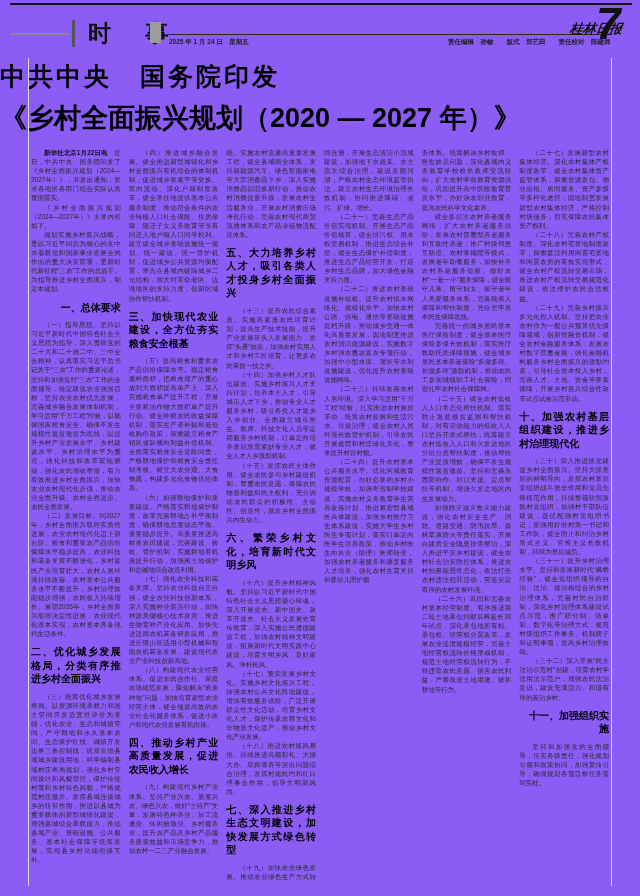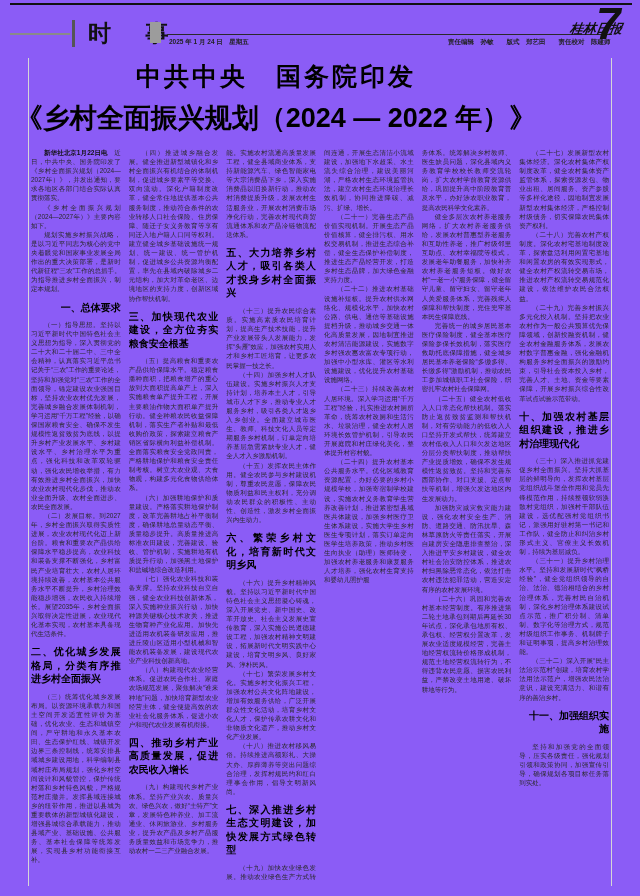--- a/index.html
+++ b/index.html
@@ -23,21 +23,21 @@
   .paper-logo{
     position:absolute;top:20px;left:570px;font-size:13px;font-weight:900;
     font-style:italic;transform:skewX(-8deg);color:#111;white-space:nowrap;
     font-family:"Liberation Serif",serif;
   }
   .page-num{
     position:absolute;top:2px;left:596px;font-size:44px;font-weight:900;
     font-style:italic;color:#111;line-height:1;
   }
   
-  .headline{position:absolute;top:60px;left:0;width:552px;text-align:center;margin:0;}
+  .headline{position:absolute;top:60px;left:0;width:552px;text-align:left;margin:0;}
   .headline .l1{display:block;font-size:25px;font-weight:900;letter-spacing:3px;color:#000;}
   .headline .l2{display:block;font-size:27px;font-weight:900;letter-spacing:0px;margin-top:7px;color:#000;}
   
   .rail-left{position:absolute;top:58px;bottom:10px;left:28px;width:1px;background:#d6d6d6;}
   .rail-right{position:absolute;top:58px;bottom:10px;left:611px;width:1px;background:#d6d6d6;}
   .columns{
     position:absolute;top:148px;left:31px;width:578px;height:734px;
     display:flex;gap:8px;
   }
   .col{flex:1 1 0;overflow:hidden;min-width:0;}
@@ -67,21 +67,21 @@
     <div class="gray-block"></div>
     <div class="mh-line"></div>
     <div class="mh-date">2025 年 1 月 24 日　星期五</div>
     <div class="mh-staff">责任编辑　孙敏　　版式　郑艺田　　责任校对　陈建师</div>
     <div class="paper-logo">桂林日报</div>
     <div class="page-num">7</div>
   </header>
 
   <h1 class="headline">
     <span class="l1">中共中央　国务院印发</span>
-    <span class="l2">《乡村全面振兴规划（2024 — 2022 年）》</span>
+    <span class="l2">《乡村全面振兴规划（2020 — 2027 年）》</span>
   </h1>
 
   <div class="rail-left"></div>
   <div class="rail-right"></div>
 
   <main class="columns">
       <div class="col">
         <p class="para lead"><b>新华社北京1月22日电</b>　近日，中共中央、国务院印发了《乡村全面振兴规划（2024—2027年）》，并发出通知，要求各地区各部门结合实际认真贯彻落实。</p>
         <p class="para">《乡村全面振兴规划（2024—2027年）》主要内容如下。</p>
         <p class="para">规划实施乡村振兴战略，是以习近平同志为核心的党中央着眼党和国家事业发展全局作出的重大决策部署，是新时代新征程“三农”工作的总抓手。为指导推进乡村全面振兴，制定本规划。</p>

